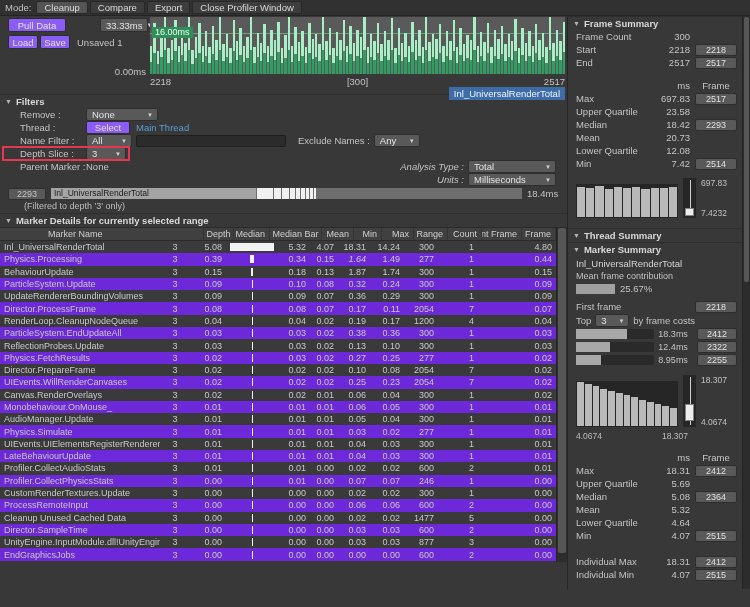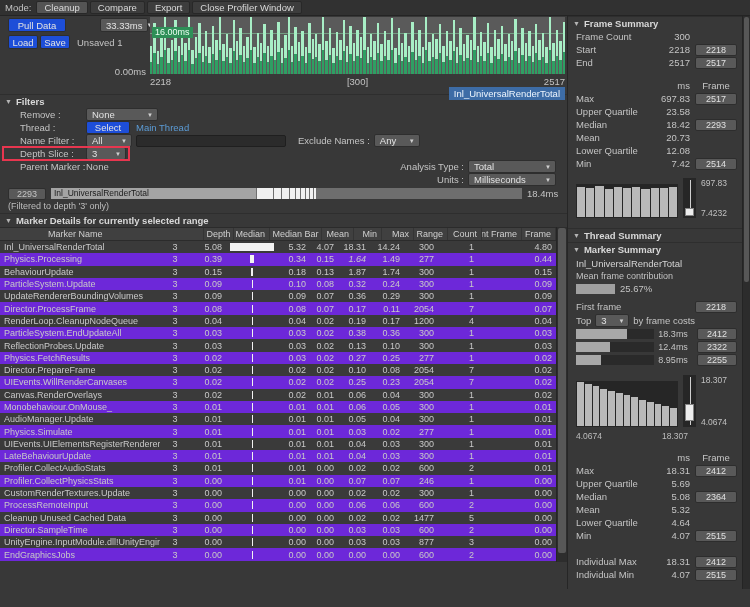--- a/index.html
+++ b/index.html
@@ -10,21 +10,21 @@
 .kebab{margin-left:auto;align-self:center;padding:0 9px;color:#c4c4c4;font-size:11px;}
 .toolbar{height:16px;background:#313131;border-bottom:1px solid #242424;display:flex;align-items:center;gap:2px;padding-left:5px;font-size:9.5px;}
 .mode-label{margin-right:3px;}
 .tb-btn{height:13px;line-height:11px;padding:0 7px;background:#3d3d3d;border:1px solid #282828;border-radius:2px;color:#dadada;display:flex;align-items:center;}
 .tb-btn.sel{background:#545454;}
 .main{display:flex;height:573px;}
 .left{width:567px;position:relative;overflow:hidden;background:#383838;}
 .right-panel{width:175px;border-left:1px solid #262626;overflow:hidden;font-size:9.5px;background:#383838;}
 .rscroll{width:8px;background:#2c2c2c;border-left:1px solid #242424;position:relative;}
 .rthumb{position:absolute;left:1px;right:1px;top:1px;height:265px;background:#575757;border-radius:2px;}
-.btn{background:#1d4ed8;border:1px solid #2e2e2e;border-radius:2px;color:#e2e2e2;font-size:9.5px;height:13px;display:inline-flex;align-items:center;justify-content:center;}
+.btn{background:#8b5cf6;border:1px solid #2e2e2e;border-radius:2px;color:#e2e2e2;font-size:9.5px;height:13px;display:inline-flex;align-items:center;justify-content:center;}
 .abs{position:absolute;}
 .dd{background:#595959;border:1px solid #2e2e2e;border-radius:2px;color:#e2e2e2;font-size:9.5px;height:13px;display:flex;align-items:center;padding:0 4px 0 5px;}
 .dd .arrow{margin-left:auto;font-size:6px;color:#d0d0d0;padding-left:4px;}
 .left-header{position:relative;height:78px;}
 #pull-data{left:8px;top:2px;width:58px;height:14px;}
 #load-btn{left:8px;top:19px;width:30px;height:14px;}
 #save-btn{left:40px;top:19px;width:30px;height:14px;}
 #session{position:absolute;left:77px;top:21px;font-size:9.5px;}
 #scale-dd{position:absolute;left:100px;top:2px;width:48px;height:14px;}
 .chart{position:absolute;left:150px;right:2px;top:1px;height:57px;background:#5a5a5a;overflow:hidden;}
@@ -34,37 +34,37 @@
 .y-marker{position:absolute;left:2px;top:10px;background:#2e8f57;color:#eafff2;font-size:9px;padding:0 3px;height:11px;line-height:11px;}
 .y-min{position:absolute;left:96px;top:50px;width:50px;text-align:right;font-size:9.5px;}
 .x-labels{position:absolute;left:150px;right:2px;top:60px;display:flex;font-size:9.5px;}
 .x-labels .xm{flex:1;text-align:center;}
 .sel-badge{position:absolute;right:2px;top:71px;background:#3d6ca6;color:#ecf4fd;font-size:9.5px;height:13px;line-height:13px;padding:0 5px;}
 .sec-head{height:14px;display:flex;align-items:center;gap:4px;padding-left:5px;border-top:1px solid #2e2e2e;background:#383838;font-weight:bold;font-size:9.5px;color:#d8d8d8;}
 .sec-head .tri{font-size:7px;font-weight:normal;color:#b4b4b4;}
 .f-row{position:relative;height:13px;display:flex;align-items:center;padding-left:20px;font-size:9.5px;}
 .f-label{width:66px;}
 .f-right{position:absolute;right:11px;top:0;height:13px;display:flex;align-items:center;}
-.f-right .rl{margin-right:4px;}
+.f-right .rl{margin-right:4px;font-style:italic;}
 .w72{width:72px}.w46{width:46px}.w40{width:40px}.w88{width:88px}.w34{width:34px}
 .txt-input{margin-left:4px;width:150px;height:12px;background:#2b2b2b;border:1px solid #1f1f1f;border-radius:2px;color:#ddd;font-size:9.5px;padding:0 3px;font-family:inherit;}
 .thread-link{margin-left:6px;color:#5b9bd5;}
 .red-box{position:absolute;left:2px;top:-1px;width:128px;height:15px;border:2px solid #e8364f;pointer-events:none;}
 .select-btn{width:44px;}
 .analyze-btn{width:60px;}
 .f-info{margin-left:8px;}
 .f-info2{margin-left:12px;}
 .top10-row{display:flex;align-items:center;height:15px;padding:1px 4px 1px 8px;gap:5px;font-size:9.5px;}
 .badge-btn{width:38px;height:12px;background:#595959;border:1px solid #2e2e2e;border-radius:2px;display:flex;align-items:center;justify-content:center;font-size:9px;}
 .t10-bar{flex:1;height:11px;background:#6e6e6e;display:flex;overflow:hidden;}
 .seg{height:100%;flex-shrink:0;}
 .seg-name{background:#a4a4a4;color:#1c1c1c;font-size:8.5px;line-height:11px;padding-left:3px;white-space:nowrap;overflow:hidden;}
 .seg-white{background:#f0f0f0;margin-left:1px;}
 .t10-total{width:36px;}
-.top10-note{height:12px;padding-left:8px;font-size:9px;color:#bdbdbd;}
+.top10-note{height:12px;padding-left:24px;font-size:9px;color:#bdbdbd;}
 .mtable{position:relative;height:335px;}
 .mt-head{display:flex;height:14px;background:#404040;border-top:1px solid #2b2b2b;border-bottom:1px solid #2b2b2b;width:556px;font-size:9px;color:#cfcfcf;}
 .mt-col{padding:0 4px;display:flex;align-items:center;overflow:hidden;white-space:nowrap;flex-shrink:0;}
 .mt-head .mt-col{border-right:1px solid #343434;}
 .a-r{justify-content:flex-end;}
 .a-c{justify-content:center;}
 .mt-row{display:flex;height:12.3px;width:556px;font-size:9px;color:#c8c8c8;align-items:center;}
 .mt-row.even{background:#3a3a3a;}
 .mt-row.odd{background:#6d28d9;}
 .mbar{height:8px;background:#f2f2f2;}

